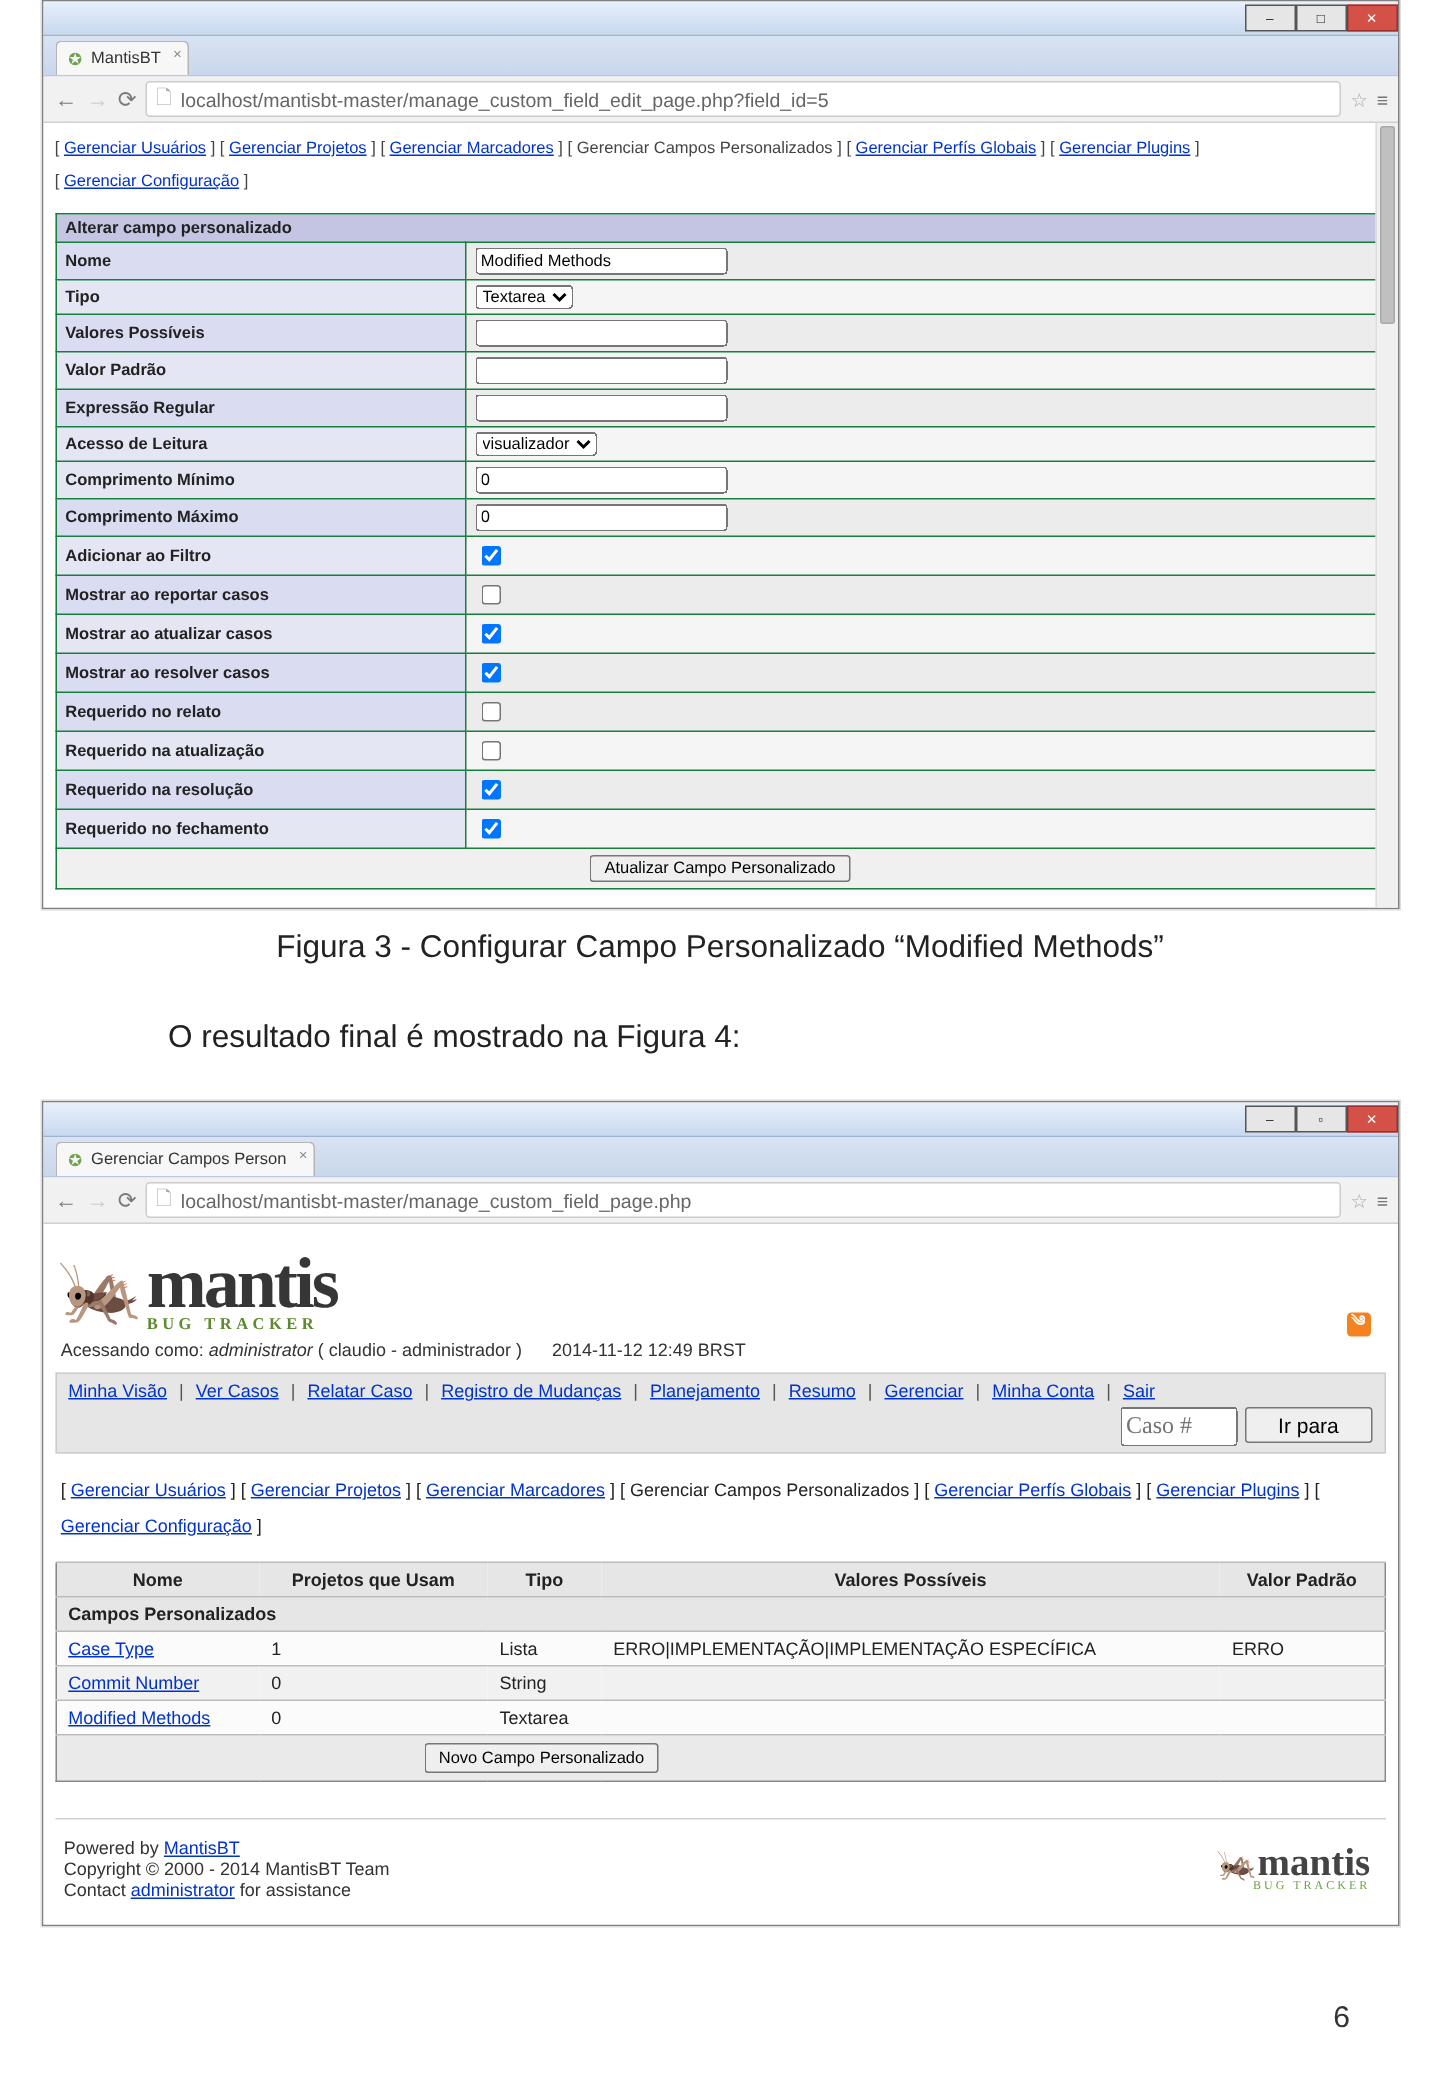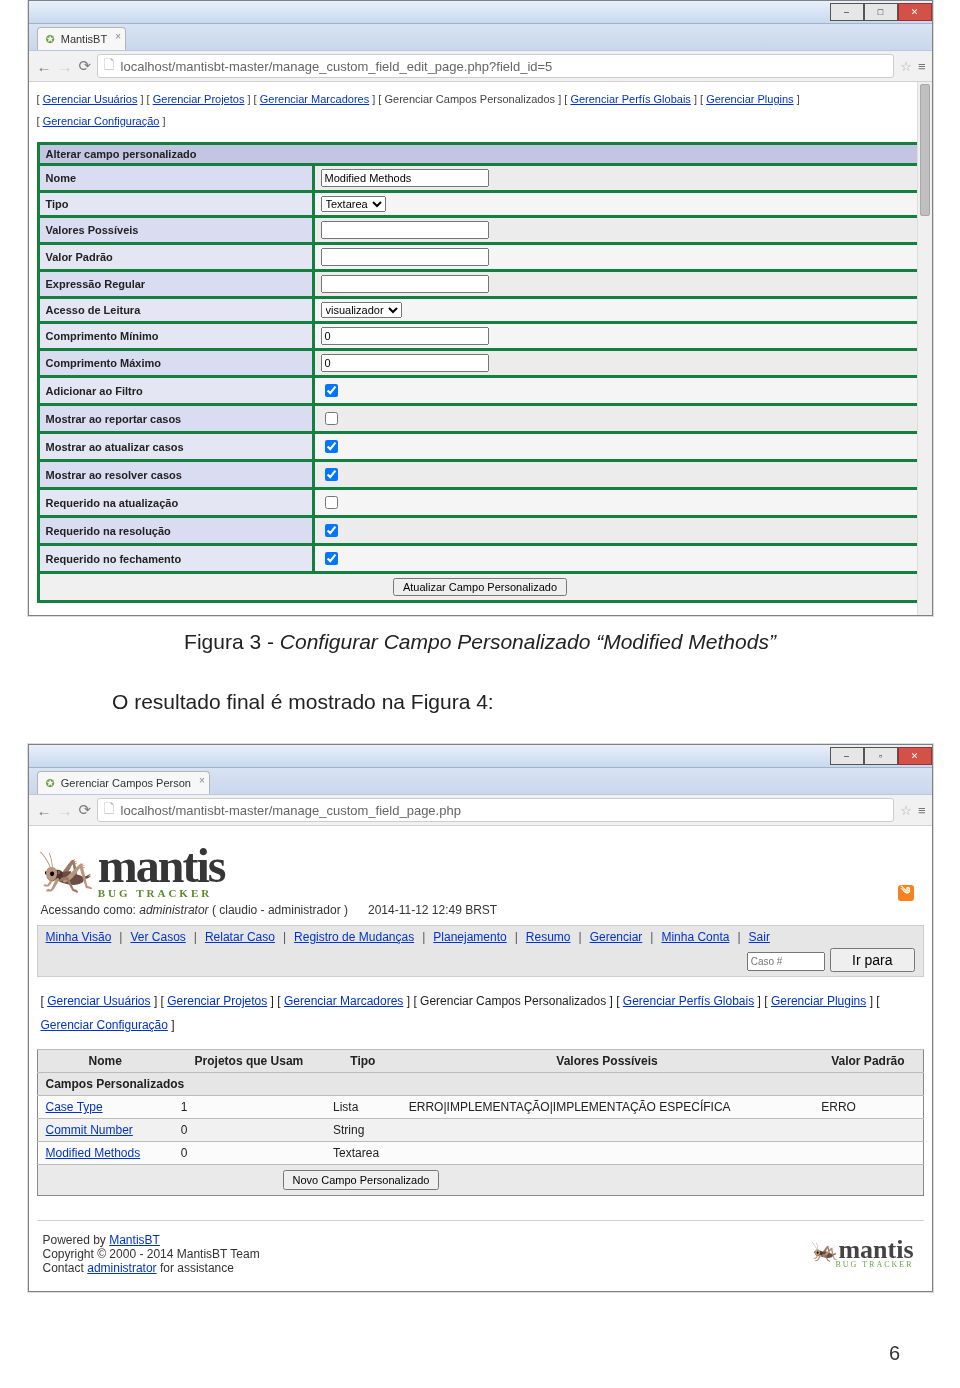--- a/index.html
+++ b/index.html
@@ -53,52 +53,52 @@
   .page-scroll{position:absolute;right:0;top:0;bottom:0;width:14px;background:#f0f0f0;border-left:1px solid #ddd;}
   .scroll-thumb{position:absolute;top:2px;left:2px;right:2px;height:130px;background:#c0c0c0;border:1px solid #a8a8a8;border-radius:2px;}
 
   
   .mantis-links{font-size:11px;line-height:2;color:#444;padding:0 0 6px;}
   .mantis-links span.lit{white-space:nowrap;text-align:center;}
   .mantis-links a{color:var(--link);text-decoration:underline;}
   .mantis-links .cur{color:#444;text-decoration:none;}
 
   table.formtable{width:100%;border-collapse:collapse;border:1px solid #888;margin-top:4px;}
-  table.formtable td{border:3px solid #15803d;font-size:11px;padding:3px 6px;}
+  table.formtable td{border:1px solid #15803d;font-size:11px;padding:3px 6px;}
   .formtable .header{background:#c3c5e2;font-weight:bold;}
   .formtable .label{width:260px;background:#dadcf1;font-weight:bold;}
   .formtable .odd .label{background:#e5e6f4;}
   .formtable .val{background:#ececec;}
   .formtable .odd .val{background:#f5f5f5;}
   .formtable input[type=text]{width:160px;font-size:11px;padding:1px 2px;}
   .formtable select{font-size:11px;}
   .formtable .submitrow{background:#f0f0f0;text-align:center;padding:4px;}
   .formtable .submitrow button{font-size:11px;padding:1px 8px;}
 
   
   .figure-caption{font-family:Arial;font-size:21px;text-align:center;margin:14px 0 36px;color:#222;}
-  .figure-caption .it{font-style:italic;}
+  .figure-caption .it{}
   .inter-text{font-family:Arial;font-size:21px;margin:0 0 30px 112px;color:#222;}
 
   
   .mantis-logo{display:flex;align-items:center;gap:2px;padding:6px 2px 2px;}
   .mantis-logo .bug{font-size:46px;color:#5c8a2f;line-height:1;}
   .mantis-logo .word{font-family:Georgia,serif;}
   .mantis-logo .m-big{font-size:48px;font-weight:bold;color:#363636;letter-spacing:-2px;}
   .mantis-logo .sub{font-size:11px;letter-spacing:3px;color:#5c8a2f;font-weight:bold;display:block;margin-top:-6px;}
 
   .status-line{font-size:12px;color:#333;padding:2px 4px 8px;}
   .status-line .it{font-style:italic;}
   .rss-icon{float:right;width:16px;height:16px;background:#f58220;border-radius:3px;display:inline-flex;align-items:center;justify-content:center;color:#fff;font-size:10px;font-weight:bold;margin-top:-18px;margin-right:6px;}
 
   .mantis-nav{background:#e6e6e6;border:1px solid #ccc;padding:4px 8px;font-size:12px;}
   .mantis-nav a{color:var(--link);text-decoration:underline;}
   .mantis-nav .sep{color:#555;margin:0 8px;}
   .right-controls{float:right;margin-top:4px;}
-  .right-controls input{width:70px;font-size:10px;color:#888;padding:2px;}
+  .right-controls input{width:70px;font-size:16px;color:#888;padding:2px;font-family:Liberation Serif, serif;}
   .right-controls button{font-size:14px;padding:2px 20px;margin-left:2px;}
 
   .admin-links{font-size:12px;padding:12px 4px 8px;line-height:2;}
   .admin-links a{color:var(--link);text-decoration:underline;}
 
   table.listtable{width:100%;border-collapse:collapse;border:1px solid #888;margin:4px 0 10px;}
   .listtable th,.listtable td{border-top:1px solid #bbb;padding:4px 8px;font-size:12px;text-align:left;}
   .listtable .title-row td{background:#e6e6e6;font-weight:bold;}
   .listtable thead th{background:#e6e6e6;font-weight:bold;text-align:center;}
   .listtable tbody td{background:#fbfbfb;}
@@ -201,20 +201,24 @@
             <td class="label">Mostrar ao reportar casos</td>
             <td class="val"><input type="checkbox" style=""></td>
           </tr>
           <tr class="odd">
             <td class="label">Mostrar ao atualizar casos</td>
             <td class="val"><input type="checkbox" checked="" style=""></td>
           </tr>
           <tr>
             <td class="label">Mostrar ao resolver casos</td>
             <td class="val"><input type="checkbox" checked="" style=""></td>
+          </tr>
+          <tr>
+            <td class="label">Requerido no relato</td>
+            <td class="val"><input type="checkbox" style=""></td>
           </tr>
           <tr class="odd">
             <td class="label">Requerido na atualização</td>
             <td class="val"><input type="checkbox" style=""></td>
           </tr>
           <tr>
             <td class="label">Requerido na resolução</td>
             <td class="val"><input type="checkbox" checked="" style=""></td>
           </tr>
           <tr class="odd">

